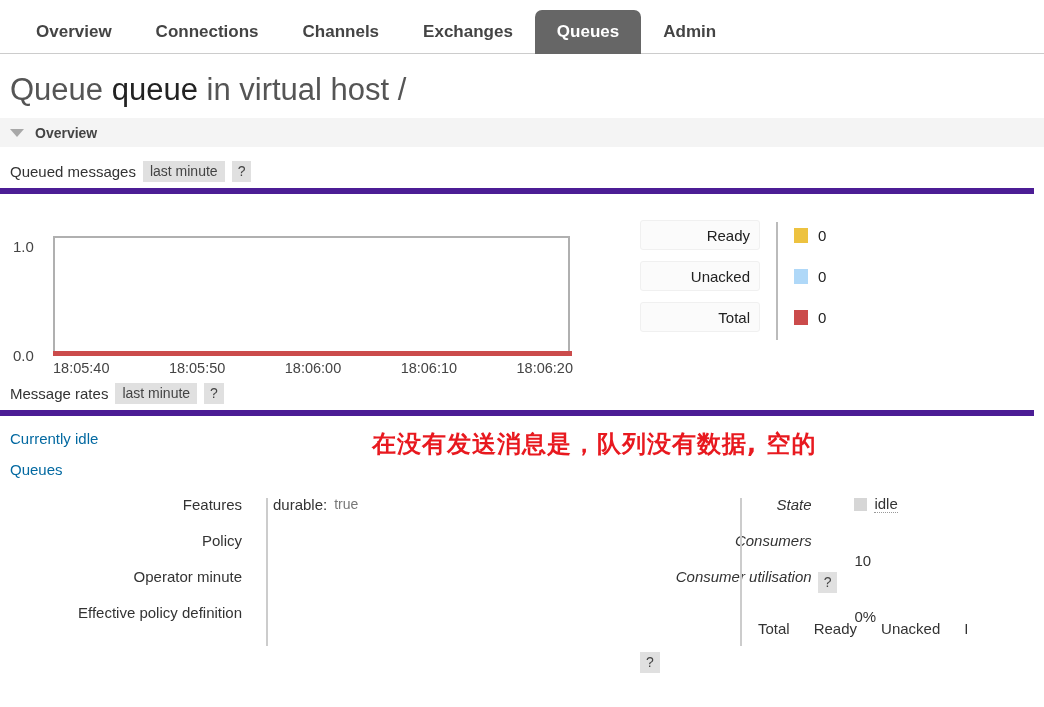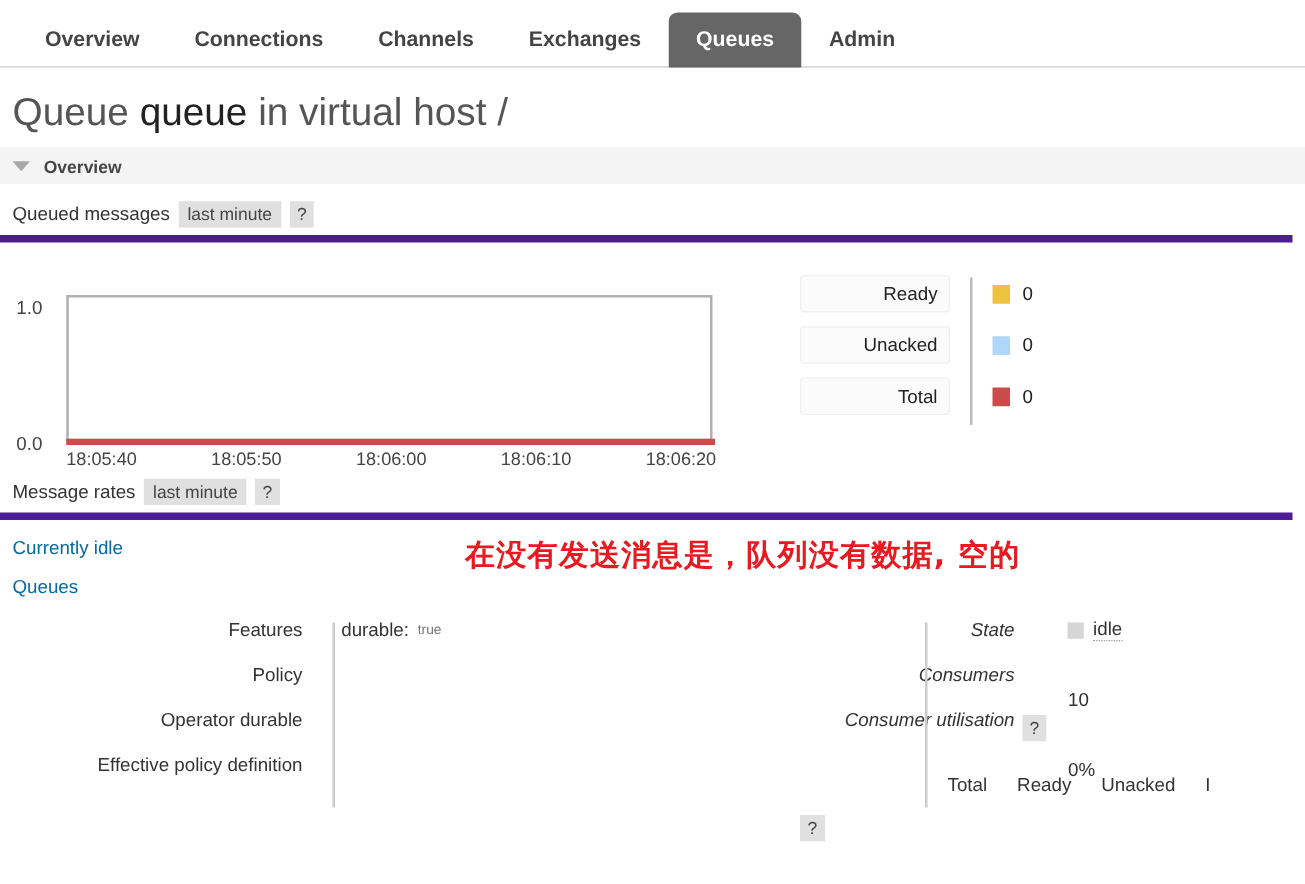--- a/index.html
+++ b/index.html
@@ -239,21 +239,21 @@
   .detail-val {
     font-size: 15px;
     color: #333333;
     padding-left: 17px;
     white-space: nowrap;
     display: flex;
     align-items: center;
     gap: 7px;
     height: 24px;
   }
-  .detail-val .muted { color: #777777; font-size: 11px; }
+  .detail-val .muted { color: #777777; font-size: 14px; }
   .vrule {
     position: absolute;
     width: 2px;
     background: #cccccc;
   }
   #vrule-left  { left: 266px; top: 6px;  height: 148px; }
   #vrule-right { left: 740px; top: 6px;  height: 148px; }
 
   #col-left  { width: 266px; }
   #col-left .detail-key { width: 256px; }
@@ -367,21 +367,21 @@
   <div class="vrule" id="vrule-right"></div>
 
   <div class="detail-col" id="col-left">
     <div class="detail-row">
       <div class="detail-key">Features</div>
     </div>
     <div class="detail-row">
       <div class="detail-key">Policy</div>
     </div>
     <div class="detail-row">
-      <div class="detail-key">Operator durable</div>
+      <div class="detail-key">Operator minute</div>
     </div>
     <div class="detail-row">
       <div class="detail-key">Effective policy definition</div>
     </div>
   </div>
 
   <div class="detail-col" id="col-mid">
     <div class="detail-row">
       <div class="detail-val">
         <span>durable:</span>

